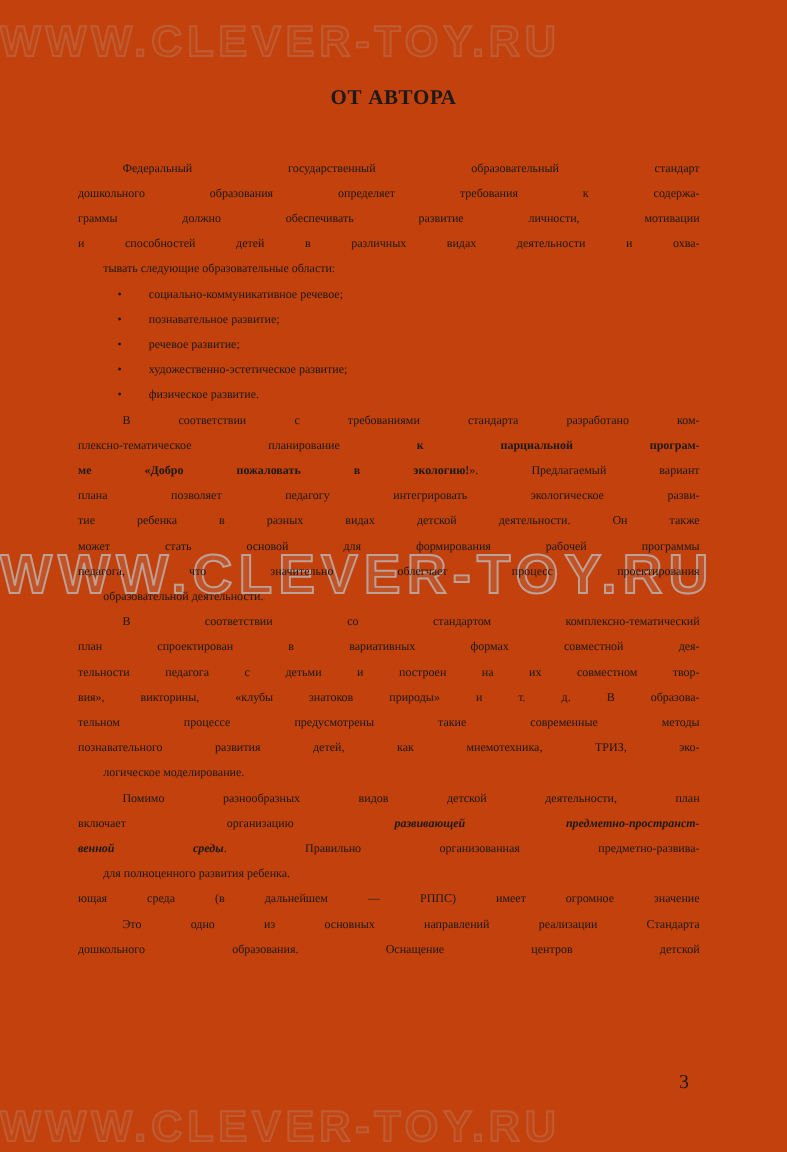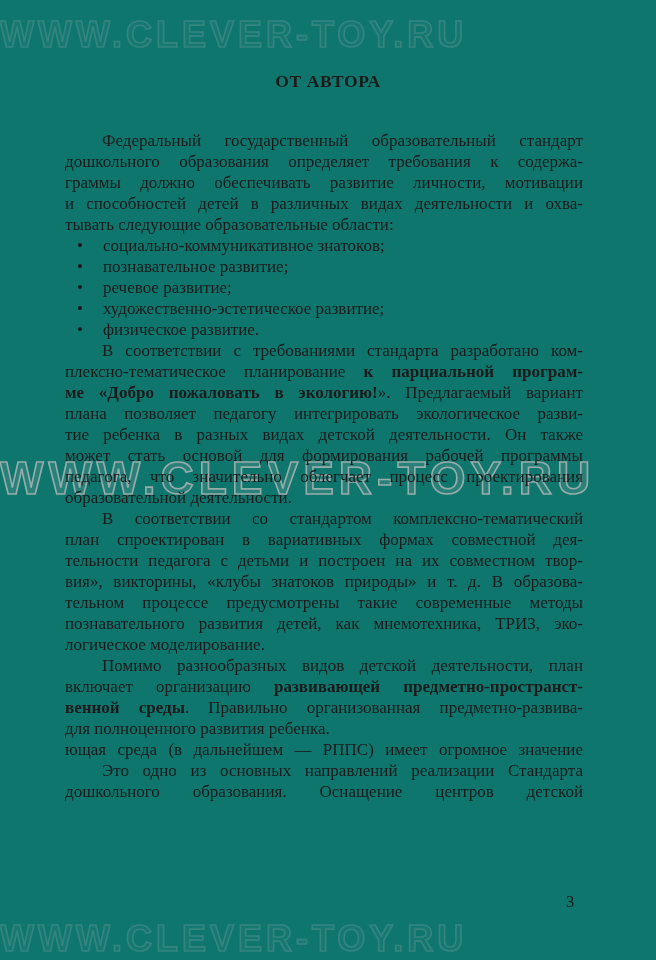--- a/index.html
+++ b/index.html
@@ -4,21 +4,21 @@
 <style>
   html,body{margin:0;padding:0;}
   body{
     width:656px;height:960px;
     background:#ffffff;
     font-family:"Liberation Serif", serif;
     position:relative;
     overflow:hidden;
     color:#1a1a1a;
   }
-  .page{position:absolute;inset:0;background:#0f766e;}
+  .page{position:absolute;inset:0;background:#c2410c;}
   
   .wm{
     position:absolute;left:0;width:656px;
     text-align:left;white-space:nowrap;
     font-family:"Liberation Sans", sans-serif;
     font-weight:bold;
     color:rgba(200,200,200,0.18);
     -webkit-text-stroke:1.6px #bdbdbd;
     pointer-events:none;
     z-index:1;
@@ -33,53 +33,53 @@
     font-weight:bold;font-size:17.5px;letter-spacing:0.6px;
     z-index:2;
   }
   
   .textblock{
     position:absolute;left:65px;top:130px;width:518px;
     z-index:2;
   }
   .line{
     height:21px;line-height:21px;
-    font-size:17px;
+    font-size:10px;
     text-align:justify;
     -moz-text-align-last:justify;
     text-align-last:justify;
     white-space:nowrap;
   }
-  .line.last{text-align-last:left;-moz-text-align-last:left;}
+  .line.last{text-align-last:left;margin-left:21px;-moz-text-align-last:left;}
   .line.ind{padding-left:37px;}
   .line.bullet{padding-left:38px;text-align-last:left;-moz-text-align-last:left;position:relative;}
   .line.bullet .dot{position:absolute;left:12px;top:0;}
   .line span.b{font-weight:bold;}
-  .line span.bi{font-weight:bold;}
+  .line span.bi{font-weight:bold;font-style:italic;}
   .pagenum{
     position:absolute;left:552px;top:892px;width:36px;
     text-align:center;font-size:16.5px;z-index:2;
   }
 </style>
 </head>
 <body>
 
 <div class="page">
 
   <div class="wm wm-top">WWW.CLEVER-TOY.RU</div>
 
   <div class="title">ОТ АВТОРА</div>
 
   <div class="textblock">
       <div class="line ind"><span class="n">Федеральный государственный образовательный стандарт</span></div>
       <div class="line"><span class="n">дошкольного образования определяет требования к содержа-</span></div>
       <div class="line"><span class="n">граммы должно обеспечивать развитие личности, мотивации</span></div>
       <div class="line"><span class="n">и способностей детей в различных видах деятельности и охва-</span></div>
       <div class="line last"><span class="n">тывать следующие образовательные области:</span></div>
-      <div class="line last bullet"><span class="dot">•</span><span class="n">социально-коммуникативное знатоков;</span></div>
+      <div class="line last bullet"><span class="dot">•</span><span class="n">социально-коммуникативное речевое;</span></div>
       <div class="line last bullet"><span class="dot">•</span><span class="n">познавательное развитие;</span></div>
       <div class="line last bullet"><span class="dot">•</span><span class="n">речевое развитие;</span></div>
       <div class="line last bullet"><span class="dot">•</span><span class="n">художественно-эстетическое развитие;</span></div>
       <div class="line last bullet"><span class="dot">•</span><span class="n">физическое развитие.</span></div>
       <div class="line ind"><span class="n">В соответствии с требованиями стандарта разработано ком-</span></div>
       <div class="line"><span class="n">плексно-тематическое планирование </span><span class="b">к парциальной програм-</span></div>
       <div class="line"><span class="b">ме «Добро пожаловать в экологию!</span><span class="n">». Предлагаемый вариант</span></div>
       <div class="line"><span class="n">плана позволяет педагогу интегрировать экологическое разви-</span></div>
       <div class="line"><span class="n">тие ребенка в разных видах детской деятельности. Он также</span></div>
       <div class="line"><span class="n">может стать основой для формирования рабочей программы</span></div>

